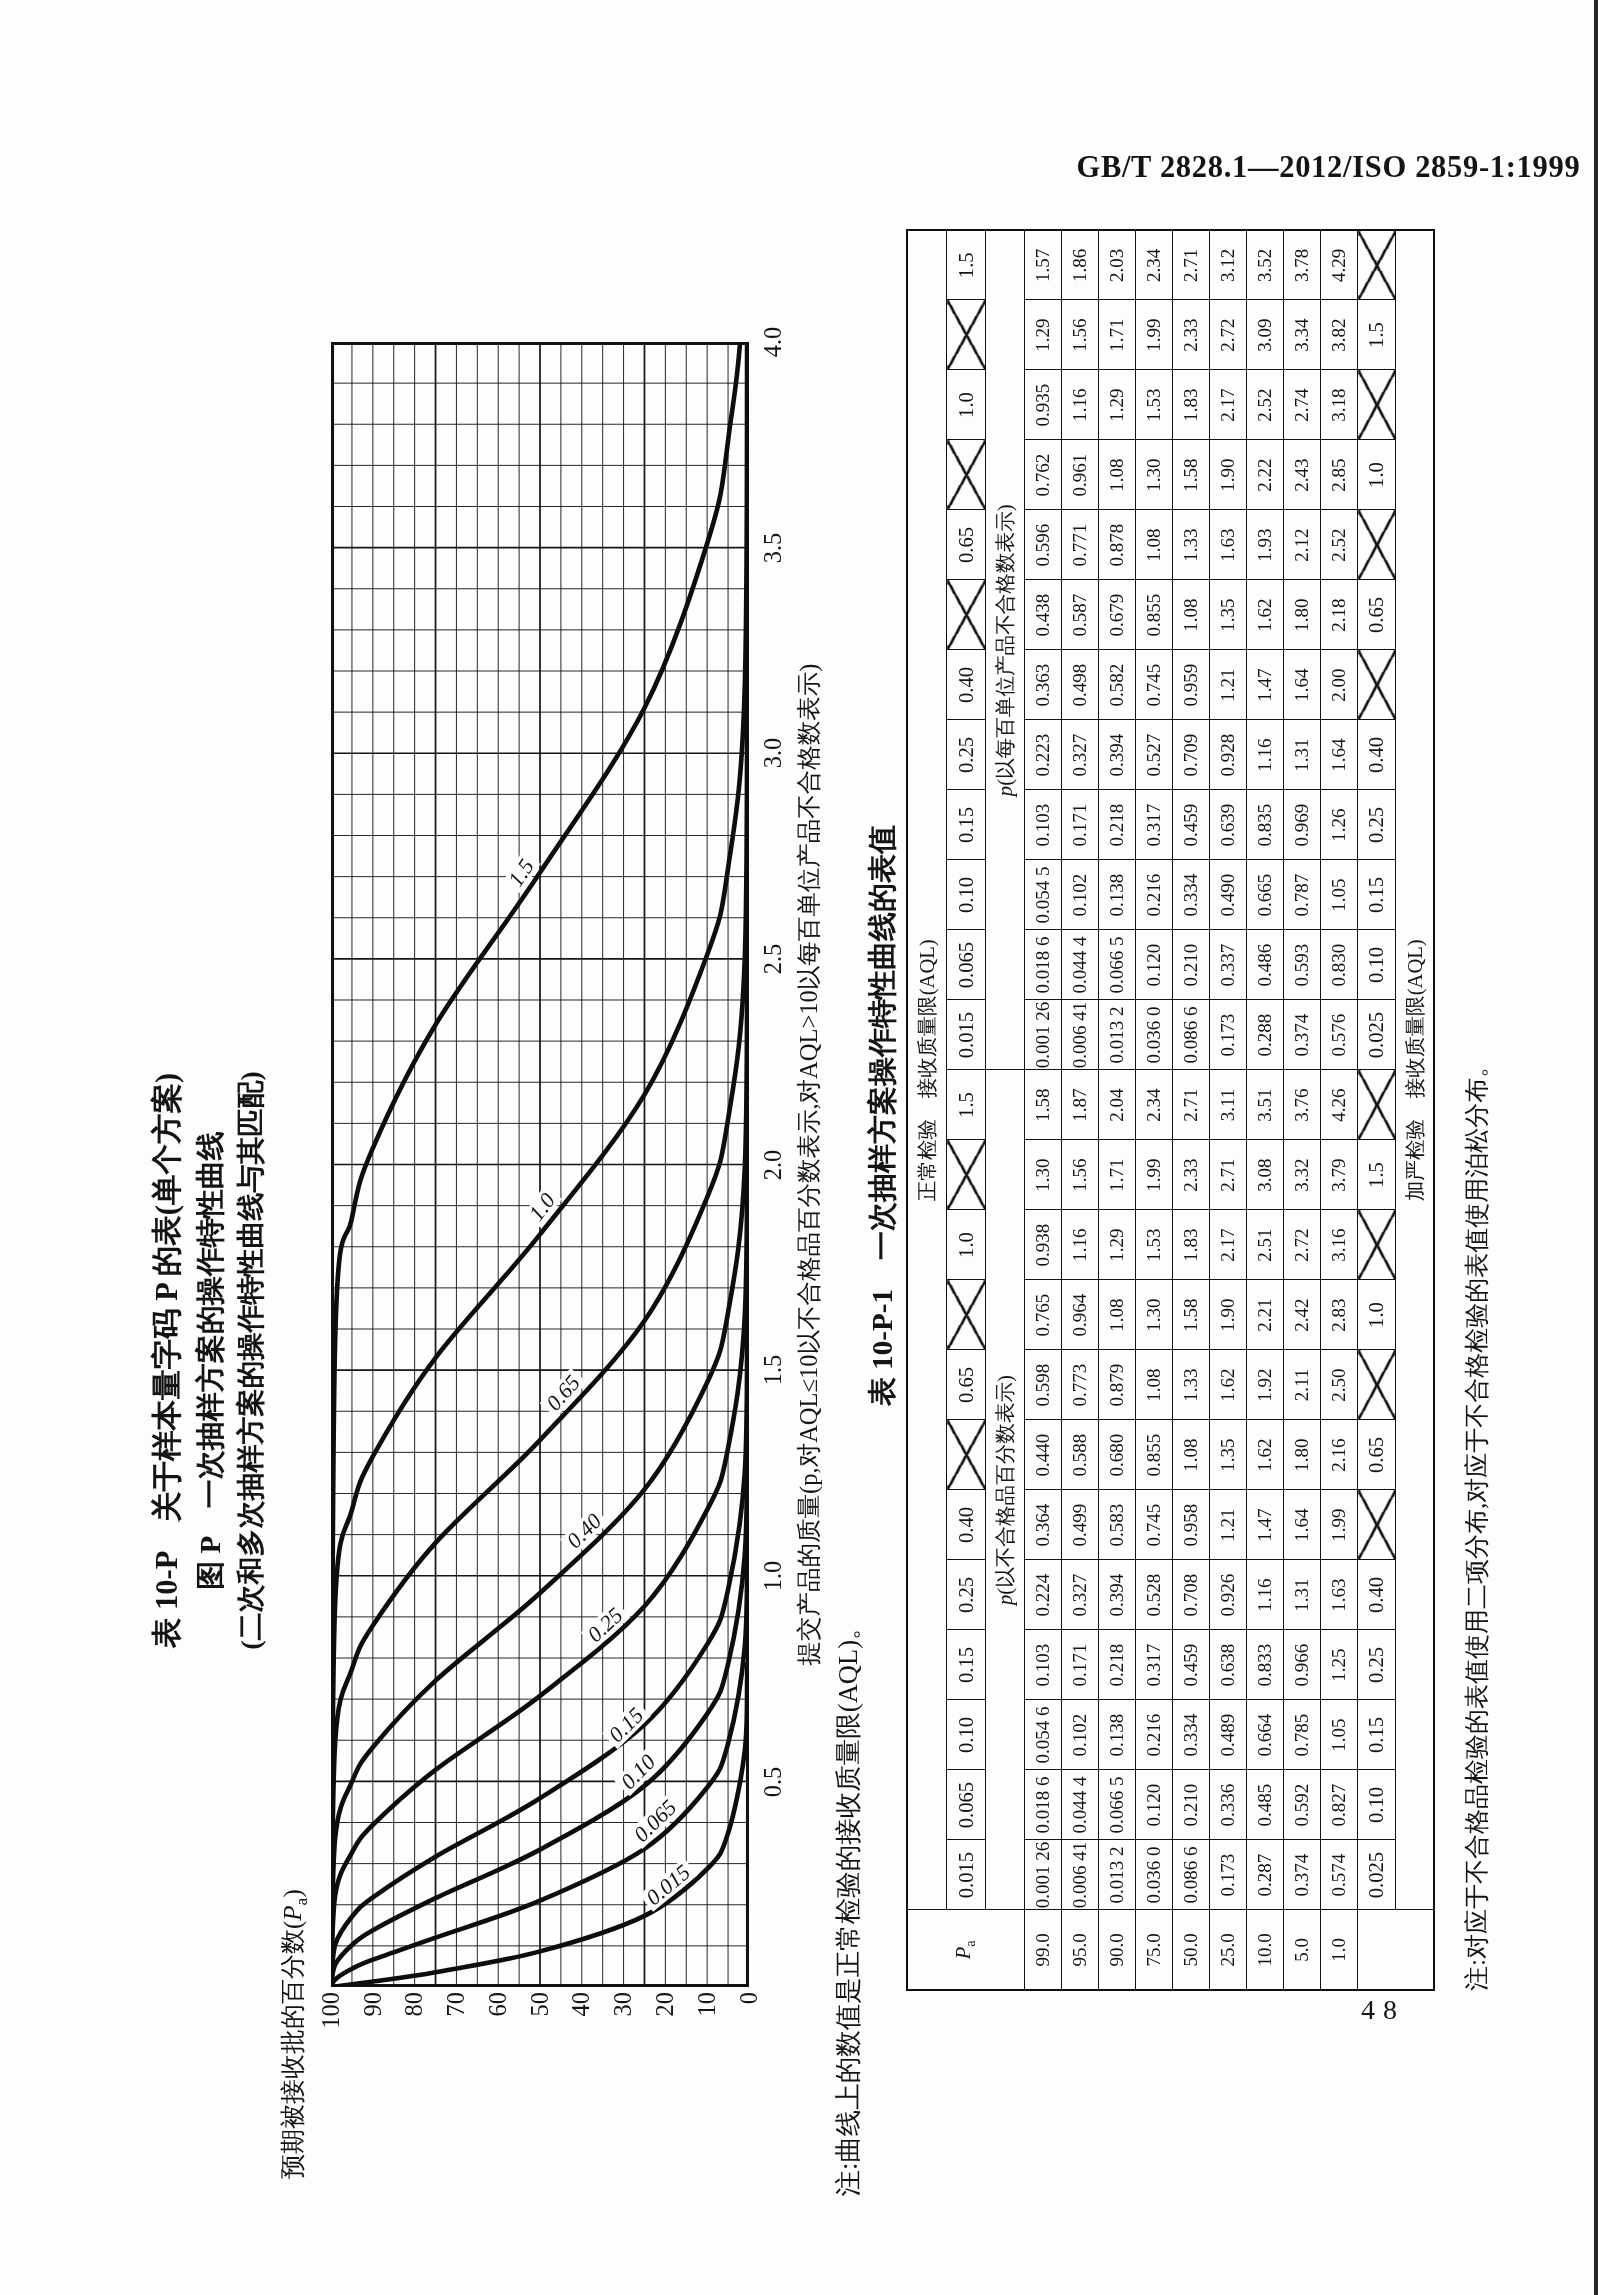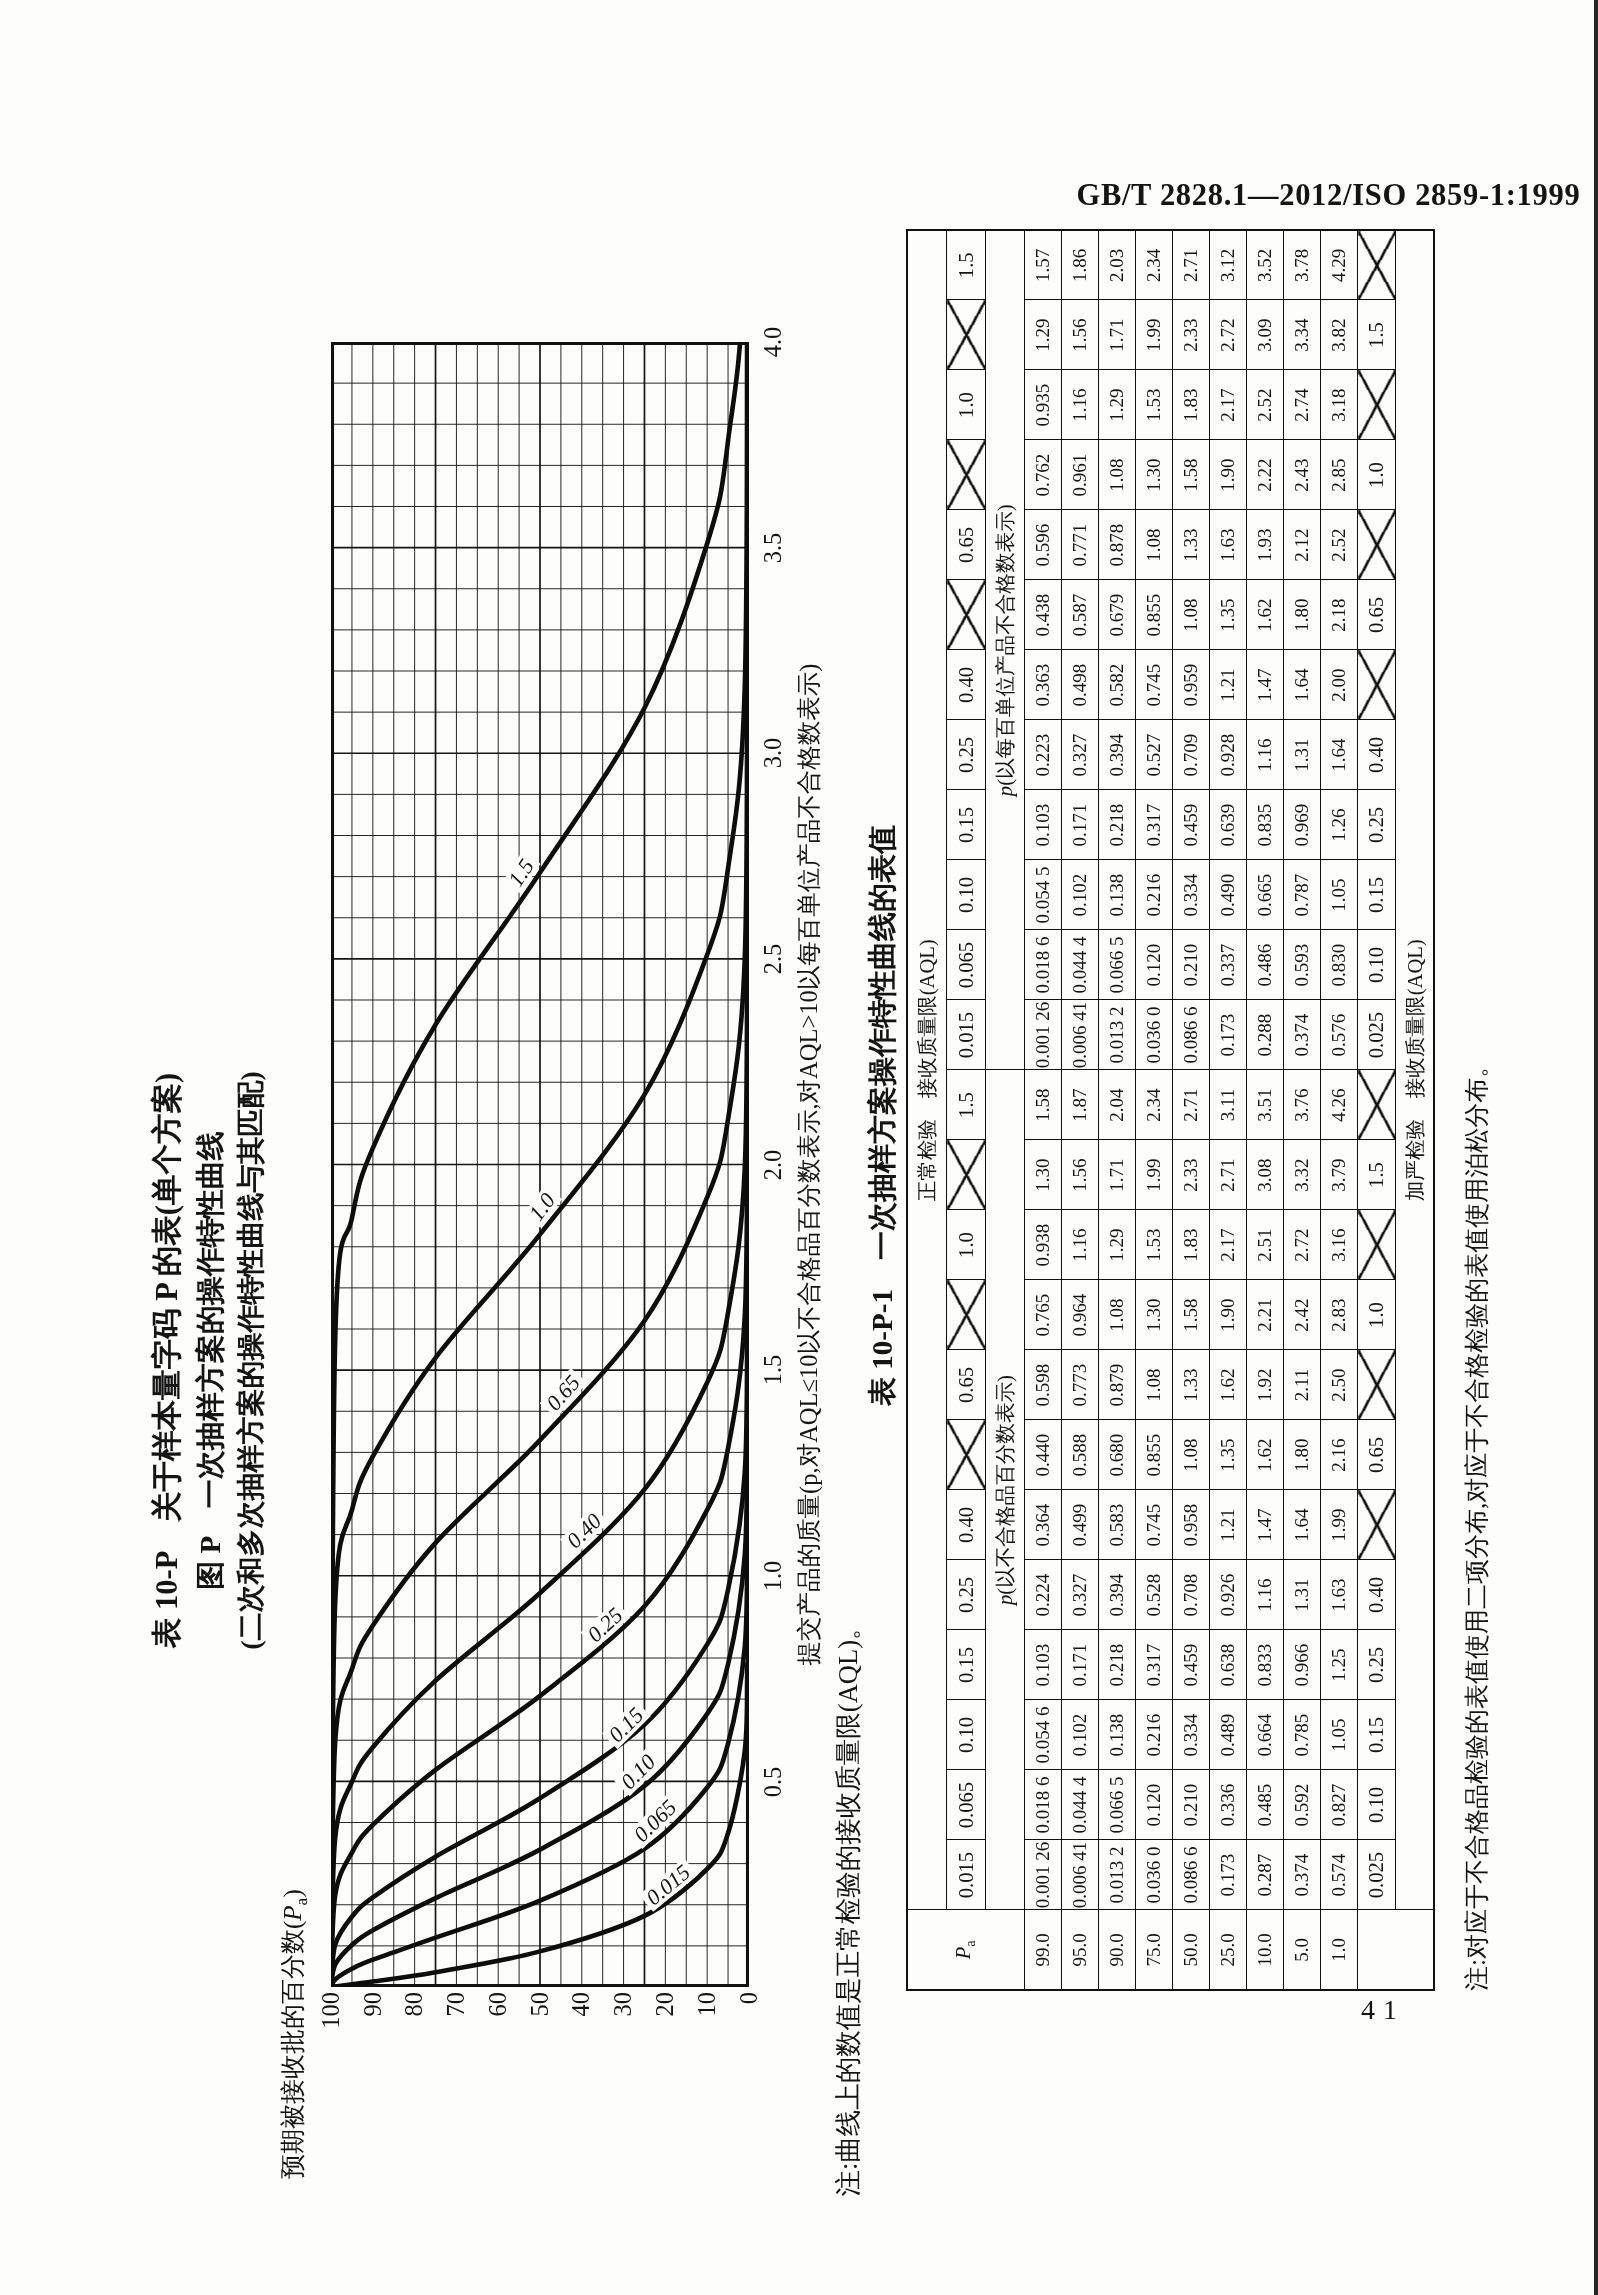--- a/index.html
+++ b/index.html
@@ -1,20 +1,20 @@
 <!DOCTYPE html>
 <html style="font-size:10.6px"><head>
 <meta charset="utf-8">
 <style>
   html,body{margin:0;padding:0;background:#e8e8e4;}
   #page{position:relative;width:1599px;height:2295px;background:#fdfdfb;overflow:hidden;
         font-family:"Liberation Serif","DejaVu Serif",serif;color:#141414;}
   .abs{position:absolute;}
   
-  #doc-header{top:178px;right:18.6px;font-size:30.5px;font-weight:bold;letter-spacing:0.7px;}
+  #doc-header{top:150px;right:18.6px;font-size:30.5px;font-weight:bold;letter-spacing:0.7px;}
   
   #page-number{left:1361px;top:1994px;font-size:28px;letter-spacing:8px;}
   
   #edge-strip{right:0;top:0;width:4.6px;height:2295px;background:#000;opacity:.85;}
   
   #ls{left:119px;top:2223px;width:2004px;height:1406px;transform:rotate(-90deg);
       transform-origin:0 0;}
   #ls > div{position:absolute;}
   .title-line{left:0;width:1725px;text-align:center;font-weight:bold;}
   #title-1{top:28px;font-size:30.5px;}
@@ -507,15 +507,15 @@
       <div class="curve-label" style="left: 402px; top: 555px; transform: translate(-50%, -135%) rotate(45.6deg);">0.065</div>
       <div class="curve-label" style="left: 451px; top: 538px; transform: translate(-50%, -135%) rotate(44.6deg);">0.10</div>
       <div class="curve-label" style="left: 498px; top: 526px; transform: translate(-50%, -135%) rotate(45.2deg);">0.15</div>
       <div class="curve-label" style="left: 598px; top: 505px; transform: translate(-50%, -135%) rotate(47.6deg);">0.25</div>
       <div class="curve-label" style="left: 692px; top: 484px; transform: translate(-50%, -135%) rotate(45.2deg);">0.40</div>
       <div class="curve-label" style="left: 830px; top: 463px; transform: translate(-50%, -135%) rotate(41.2deg);">0.65</div>
       <div class="curve-label" style="left: 1016px; top: 442px; transform: translate(-50%, -135%) rotate(37deg);">1.0</div>
       <div class="curve-label" style="left: 1350px; top: 421px; transform: translate(-50%, -135%) rotate(33.4deg);">1.5</div>
     </div>
 
-  <div class="abs" id="page-number">41</div>
+  <div class="abs" id="page-number">48</div>
 </div>
 
 
 </body></html>

